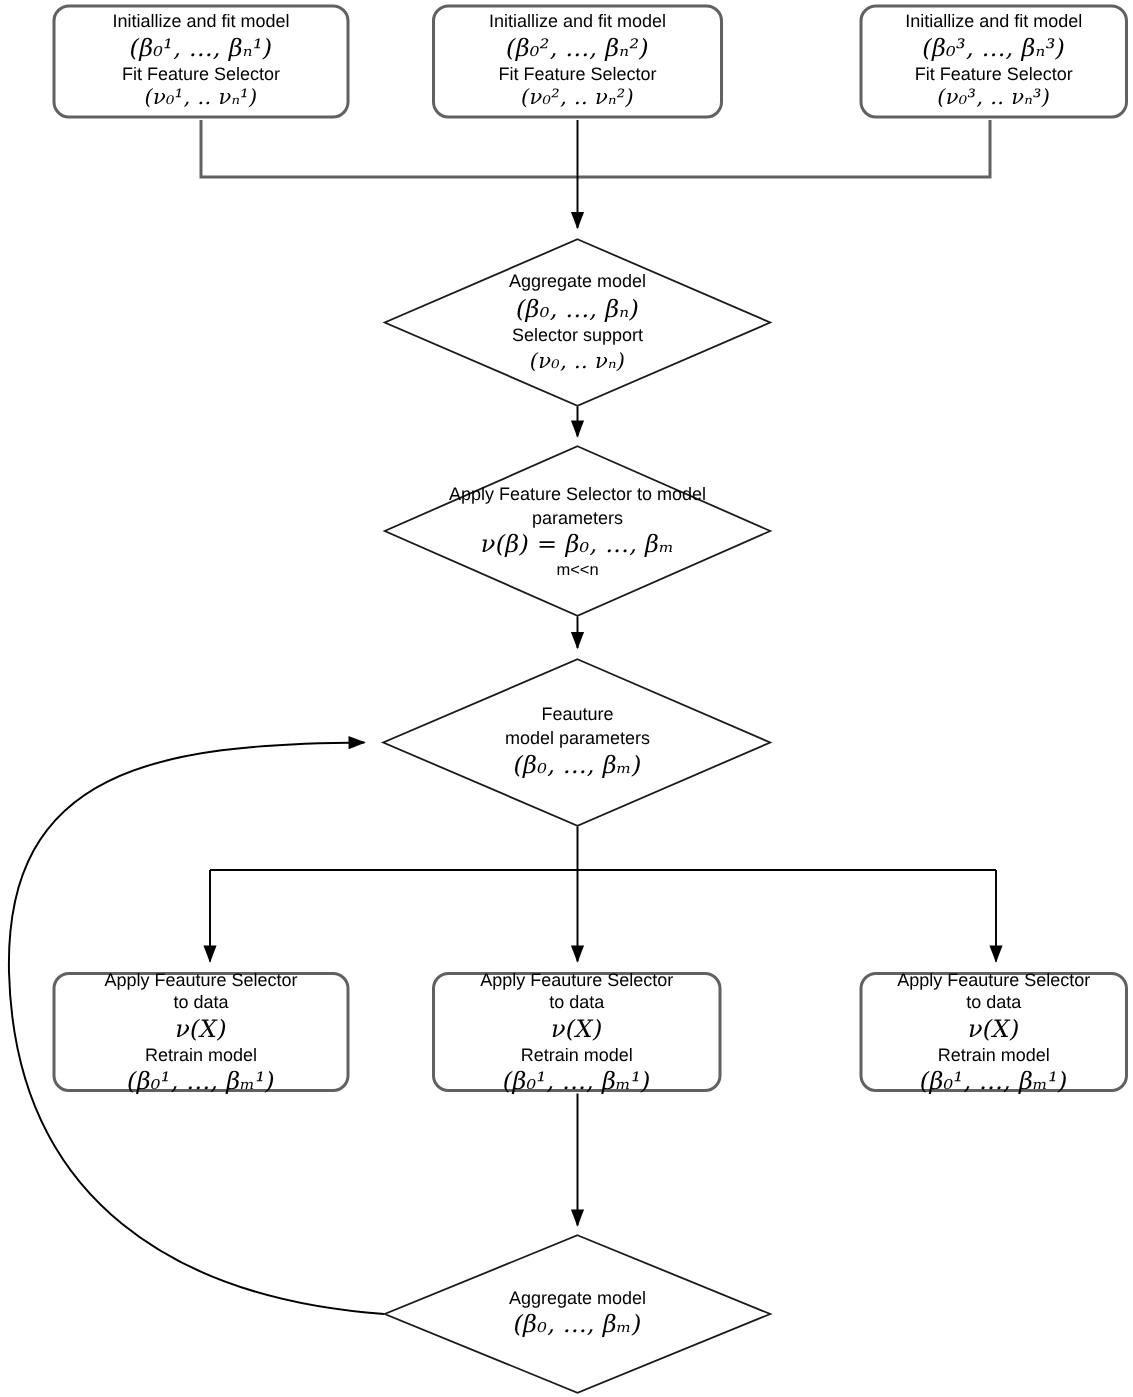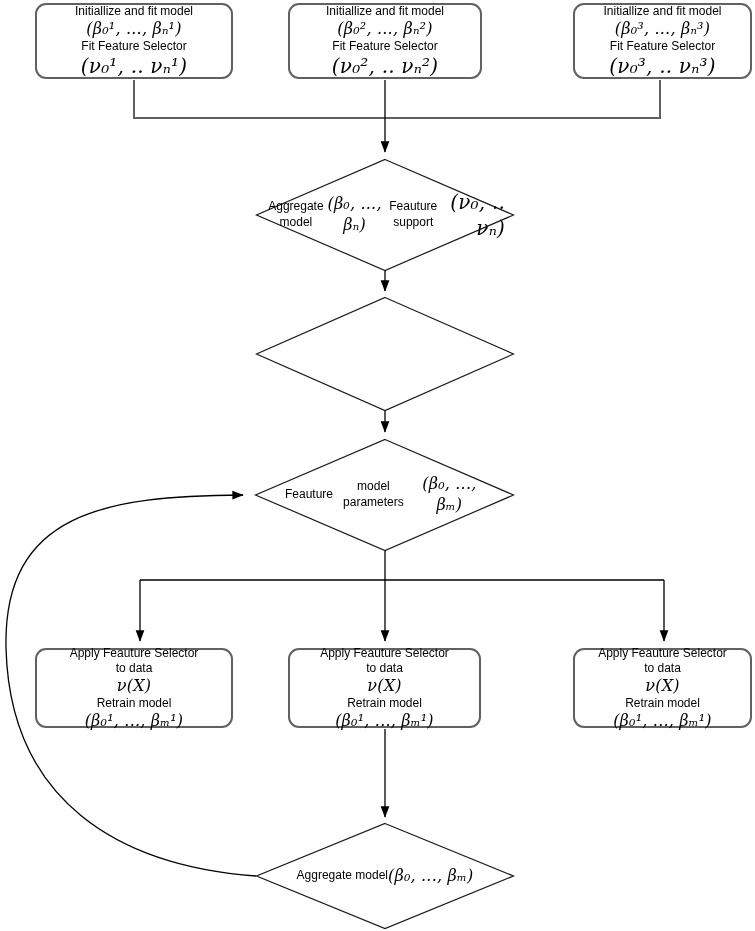--- a/index.html
+++ b/index.html
@@ -28,34 +28,34 @@
     align-items: center;
     justify-content: center;
     text-align: center;
     font-size: 12px;
     line-height: 1.25;
     padding: 14px 4px;
   }
   .dlabel {
     position: absolute;
     display: flex;
-    flex-direction: row;
+    flex-direction: column;
     align-items: center;
     justify-content: center;
     text-align: center;
     font-size: 12px;
     line-height: 1.3;
   }
   .math {
     font-family: "DejaVu Serif", "DejaVu Sans", serif;
     font-style: italic;
     font-size: 16px;
     letter-spacing: 0.2px;
   }
-  .math.big { font-size: 20px; text-align: right; }
+  .math.big { font-size: 14px; }
   .plain-small {
     font-family: "Liberation Sans", "DejaVu Sans", sans-serif;
     font-style: normal;
     font-size: 11px;
     line-height: 1.1;
   }
   
   #box-init1   { left: 35px;  top: 3px;   width: 198px; height: 76px; }
   #box-init2   { left: 288px; top: 3px;   width: 194px; height: 76px; }
   #box-init3   { left: 573px; top: 3px;   width: 179px; height: 76px; }
@@ -119,24 +119,30 @@
   <div class="node" id="box-init3">
     <div>Initiallize and fit model</div>
     <div class="math">(β₀³, ..., βₙ³)</div>
     <div>Fit Feature Selector</div>
     <div class="math big">(ν₀³, .. νₙ³)</div>
   </div>
 
   <div class="dlabel" id="lbl-agg1">
     <div>Aggregate model</div>
     <div class="math">(β₀, ..., βₙ)</div>
-    <div>Feauture support</div>
+    <div>Selector support</div>
     <div class="math big">(ν₀, .. νₙ)</div>
   </div>
 
+  <div class="dlabel" id="lbl-apply">
+    <div>Apply Feature Selector to model</div>
+    <div>parameters</div>
+    <div class="math">ν(β) = β₀, ..., βₘ</div>
+    <div class="plain-small">m&lt;&lt;n</div>
+  </div>
 
   <div class="dlabel" id="lbl-prop">
     <div>Feauture</div>
     <div>model parameters</div>
     <div class="math">(β₀, ..., βₘ)</div>
   </div>
 
   <div class="dlabel" id="lbl-agg2">
     <div>Aggregate model</div>
     <div class="math">(β₀, ..., βₘ)</div>

